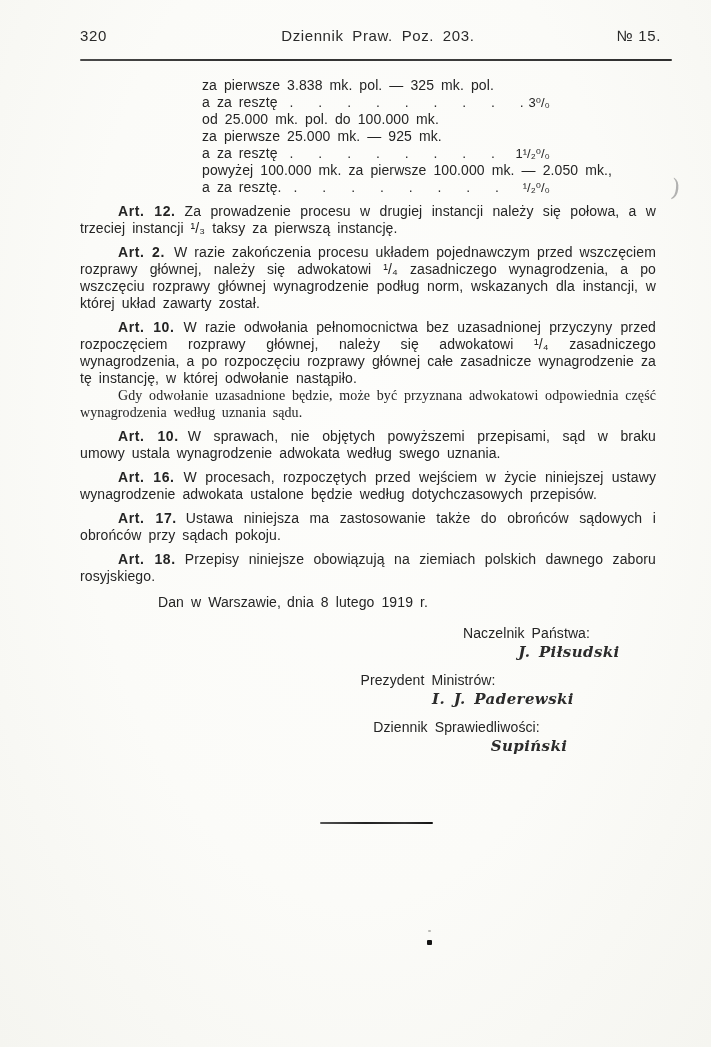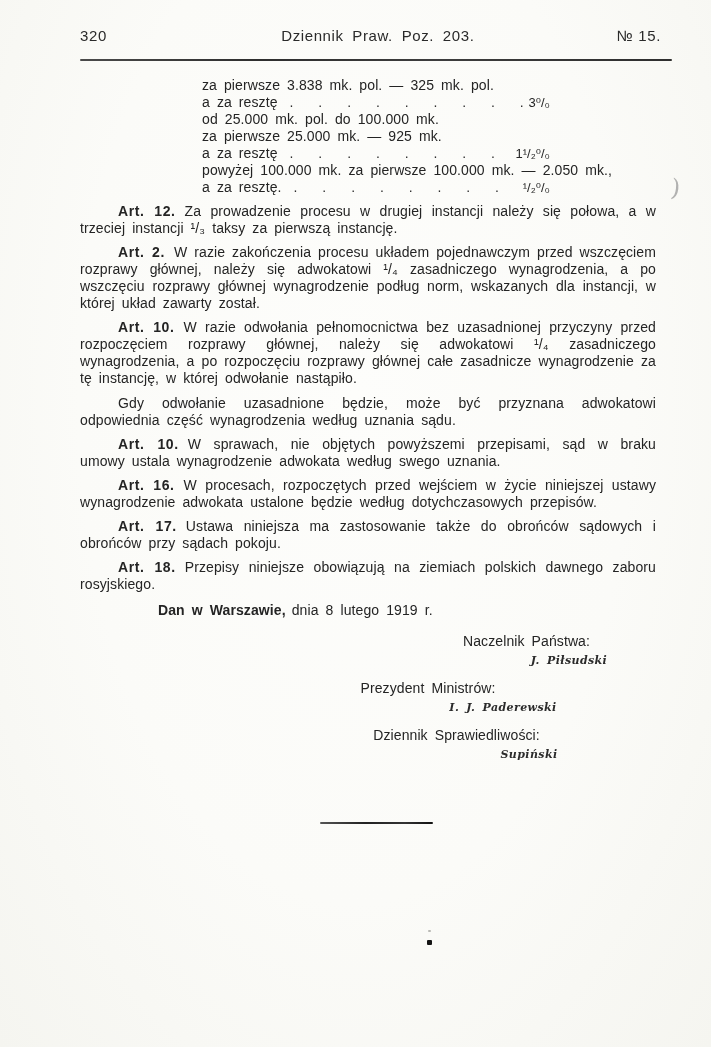--- a/index.html
+++ b/index.html
@@ -36,32 +36,32 @@
   .t-line { white-space:nowrap; }
   .t-leader { display:flex; width:348px; align-items:flex-start; }
   .t-leader .t-text { flex:none; }
   .t-dots {
     flex:1 1 auto; overflow:hidden; white-space:nowrap;
     letter-spacing:9px; margin:0 4px 0 12px; color:#2e2e2e;
   }
   .t-val { flex:none; font-size:13px; letter-spacing:0; }
   
   p.art { margin:7px 0 0 0; text-indent:38px; }
-  p.art.cont { margin-top:8px; }
+  p.art.cont { margin-top:0;font-family:Liberation Serif, serif; }
   .art-label { font-weight:bold; letter-spacing:0.6px; margin-right:9px; }
   
   p.dateline { margin:9px 0 0 0; text-indent:38px; text-align:left; }
-  .dateline-bold { font-weight:bold; margin-right:6px;padding-left:40px; }
+  .dateline-bold { font-weight:normal; margin-right:6px;padding-left:40px; }
   
   .sigs { text-align:center; }
   .sig-title { line-height:19px; }
   .sig-name {
     line-height:19px;
     font-family:"DejaVu Serif","Liberation Serif",serif;
-    font-style:italic; font-weight:bold; font-size:11px; letter-spacing:0.4px;
+    font-style:italic; font-weight:bold; font-size:15px; letter-spacing:0.4px;
     color:#2b2b2b;
   }
   .s-naczelnik { margin-top:13px; margin-left:317px; }
   .s-pilsudski { margin-left:402px; }
   .s-prezydent { margin-top:9px;  margin-left:120px; }
   .s-paderewski{ margin-left:270px; }
   .s-minister  { margin-top:9px;  margin-left:177px; }
   .s-supinski  { margin-left:322px; }
   
   .end-rule {

